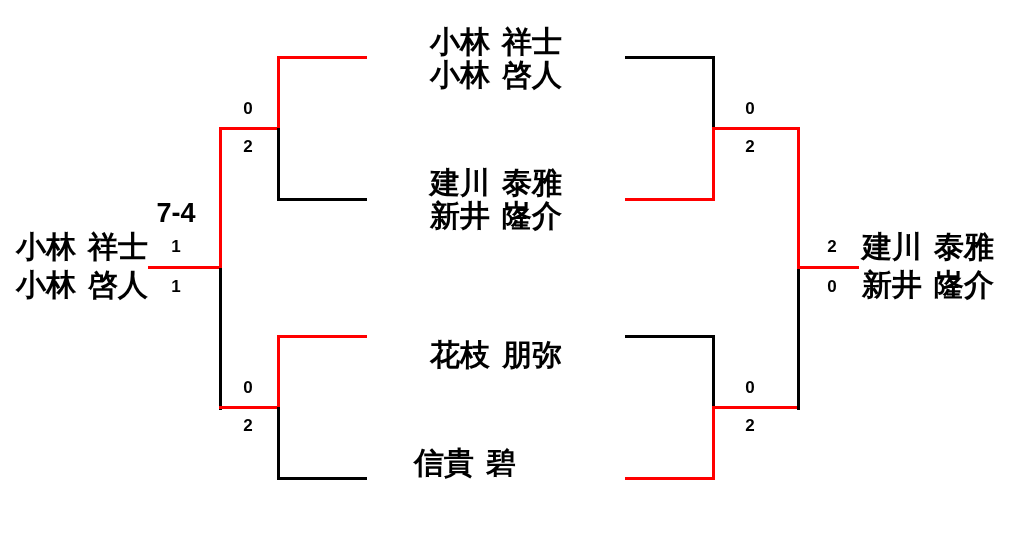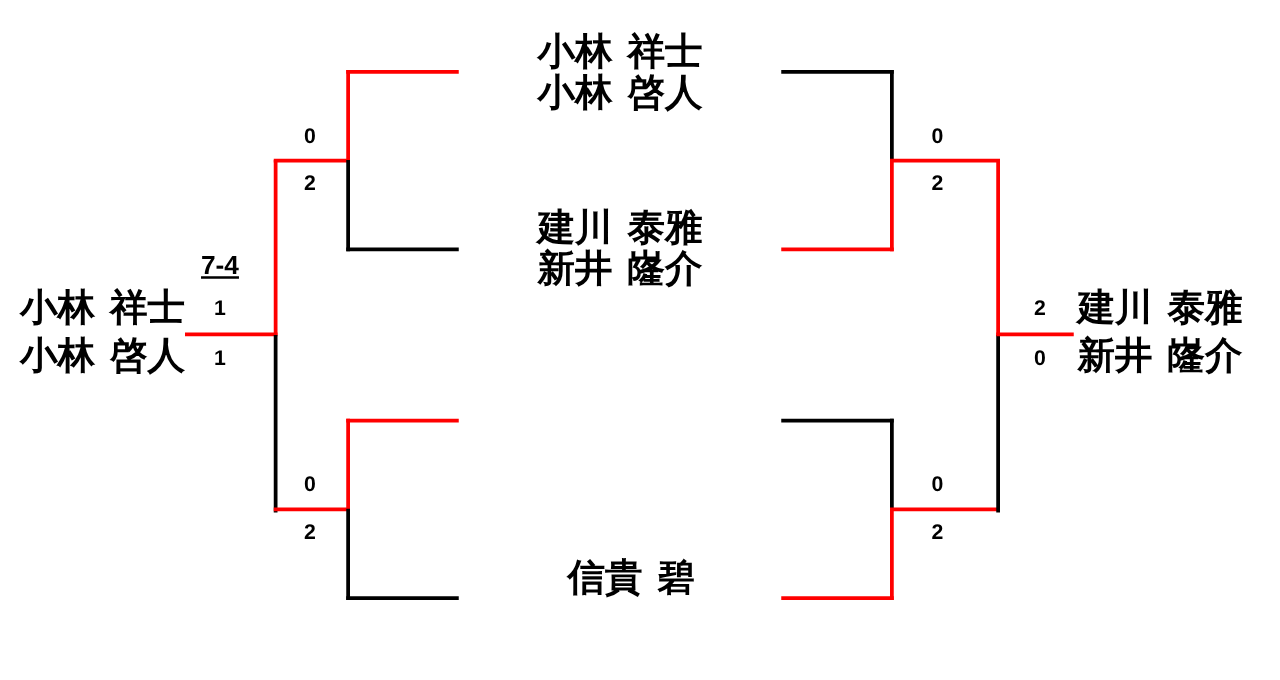--- a/index.html
+++ b/index.html
@@ -41,27 +41,26 @@
     position: absolute;
     font-size: 17px;
     font-weight: 700;
     color: #000000;
     line-height: 18px;
     white-space: nowrap;
     text-align: center;
   }
   .bigscore {
     position: absolute;
-    font-size: 21px;
+    font-size: 27px;
     font-weight: 700;
     color: #000000;
     line-height: 22px;
     white-space: nowrap;
     text-align: center;
-    text-decoration: underline;
   }
 </style>
 </head>
 <body>
 
 <div id="bracket-root">
 
   <div class="ln red" style="left:148px; top:266px; width:74px; height:3px;"></div>
 
   <div class="ln red" style="left:219px; top:128px; width:3px; height:140px;"></div>
@@ -127,22 +126,25 @@
     <span class="sei">小林</span><span class="mei">啓人</span>
   </div>
 
   <div class="player-name" style="left:430px; top:166px;">
     <span class="sei">建川</span><span class="mei">泰雅</span>
   </div>
   <div class="player-name" style="left:430px; top:199px;">
     <span class="sei">新井</span><span class="mei">嶐介</span>
   </div>
 
+  <div class="player-name" style="left:430px; top:338px;">
+    <span class="sei">花枝</span><span class="mei">朋弥</span>
+  </div>
 
-  <div class="player-name" style="left:454px; top:446px;">
+  <div class="player-name" style="left:414px; top:446px;">
     <span class="sei">信貴</span><span class="mei">碧</span>
   </div>
 
   <div class="score" style="left:730px; top:100px; width:40px;">0</div>
   <div class="score" style="left:730px; top:138px; width:40px;">2</div>
   <div class="score" style="left:730px; top:379px; width:40px;">0</div>
   <div class="score" style="left:730px; top:417px; width:40px;">2</div>
 
   <div class="score" style="left:812px; top:238px; width:40px;">2</div>
   <div class="score" style="left:812px; top:278px; width:40px;">0</div>

